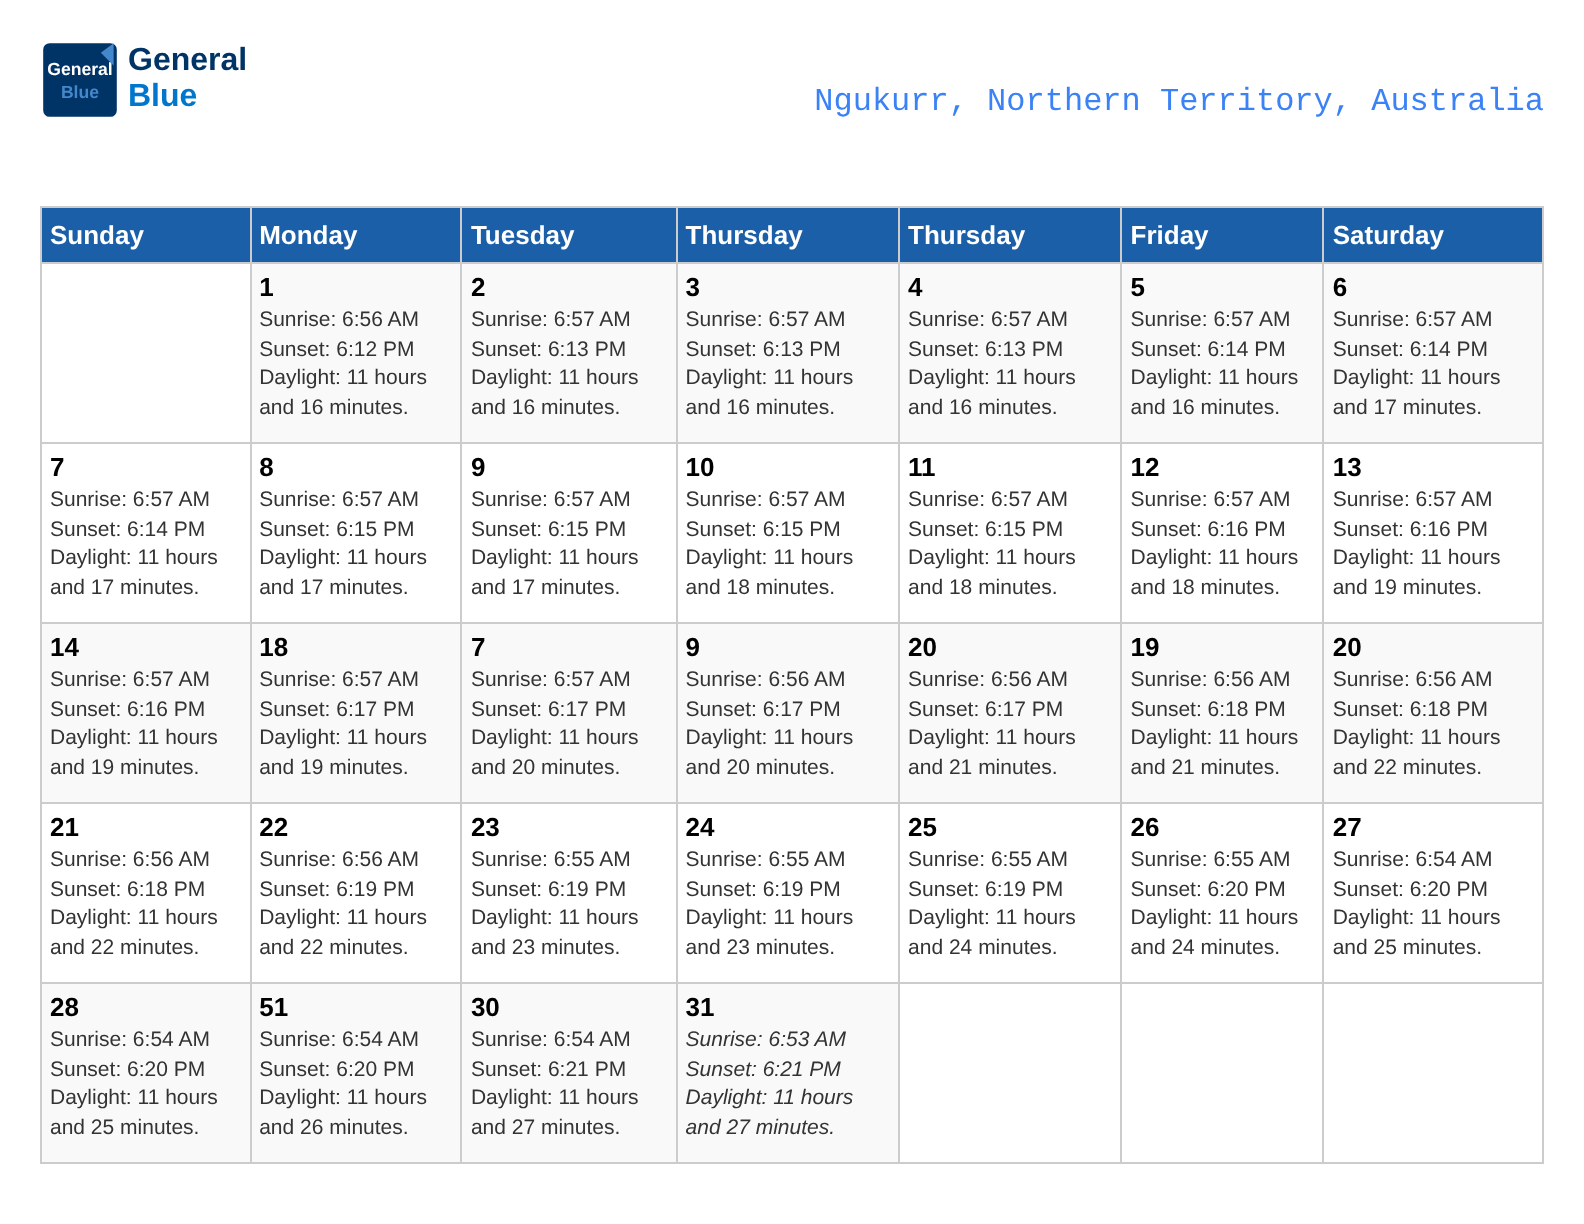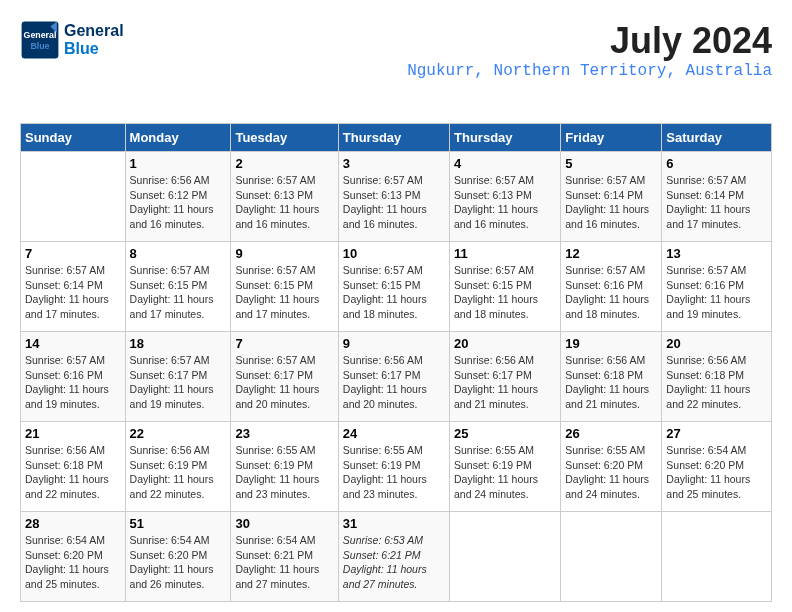--- a/index.html
+++ b/index.html
@@ -6,21 +6,21 @@
     body {
       font-family: Arial, sans-serif;
       background: #fff;
       width: 792px;
       min-height: 612px;
       padding: 20px;
     }
     .header-area {
       display: flex;
       justify-content: space-between;
-      align-items: flex-start;
+      align-items: flex-end;
       margin-bottom: 10px;
     }
     .logo {
       display: flex;
       align-items: center;
     }
     .logo-icon {
       width: 40px;
       height: 40px;
       margin-right: 4px;
@@ -88,21 +88,20 @@
       <text x="25" y="22" text-anchor="middle" fill="white" font-size="11" font-weight="bold" font-family="Arial">General</text>
       <text x="25" y="36" text-anchor="middle" fill="#4488cc" font-size="11" font-weight="bold" font-family="Arial">Blue</text>
       <polygon points="38,8 46,2 46,16" fill="#4488cc"></polygon>
     </svg>
     <div>
       <div style="font-size:16px;font-weight:bold;color:#003366;">General</div>
       <div style="font-size:16px;font-weight:bold;color:#0077cc;">Blue</div>
     </div>
   </div>
   <div class="title-area">
-    <div class="month-title">July 2024</div>
     <div class="location-title">Ngukurr, Northern Territory, Australia</div>
   </div>
 </div>
 
 <table>
   <thead>
     <tr>
     <th>Sunday</th>
         <th>Monday</th>
         <th>Tuesday</th>

